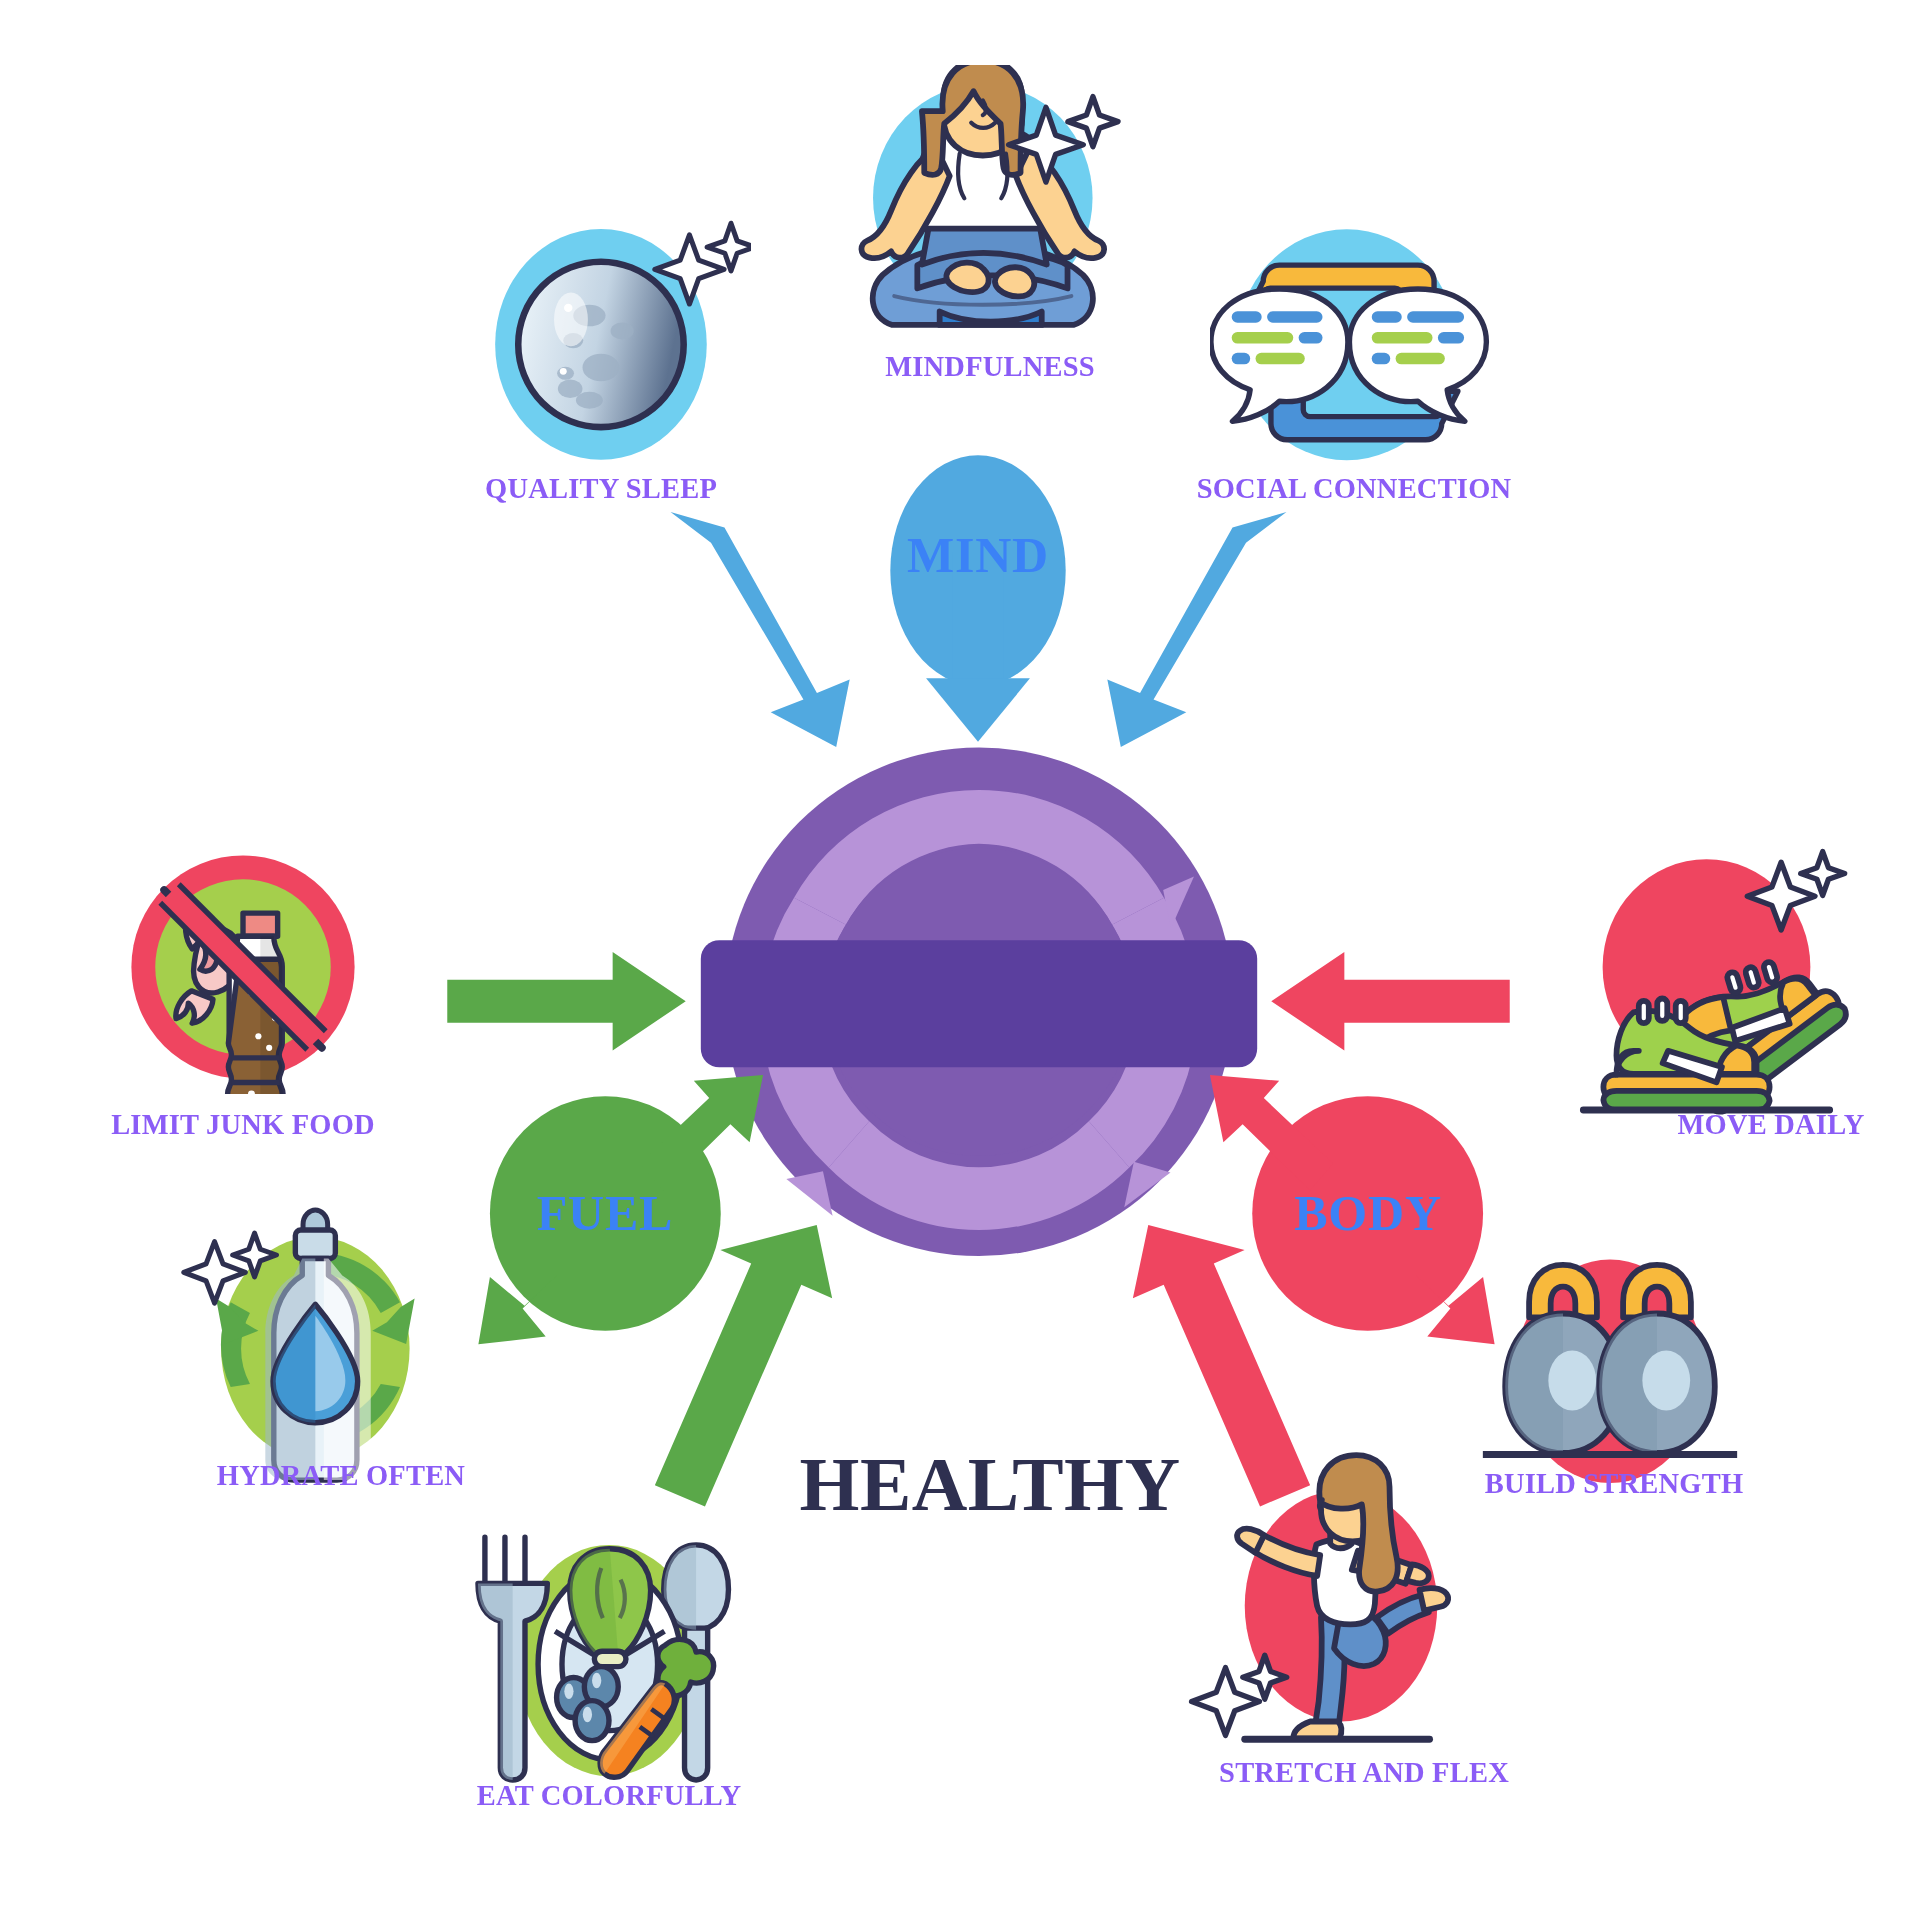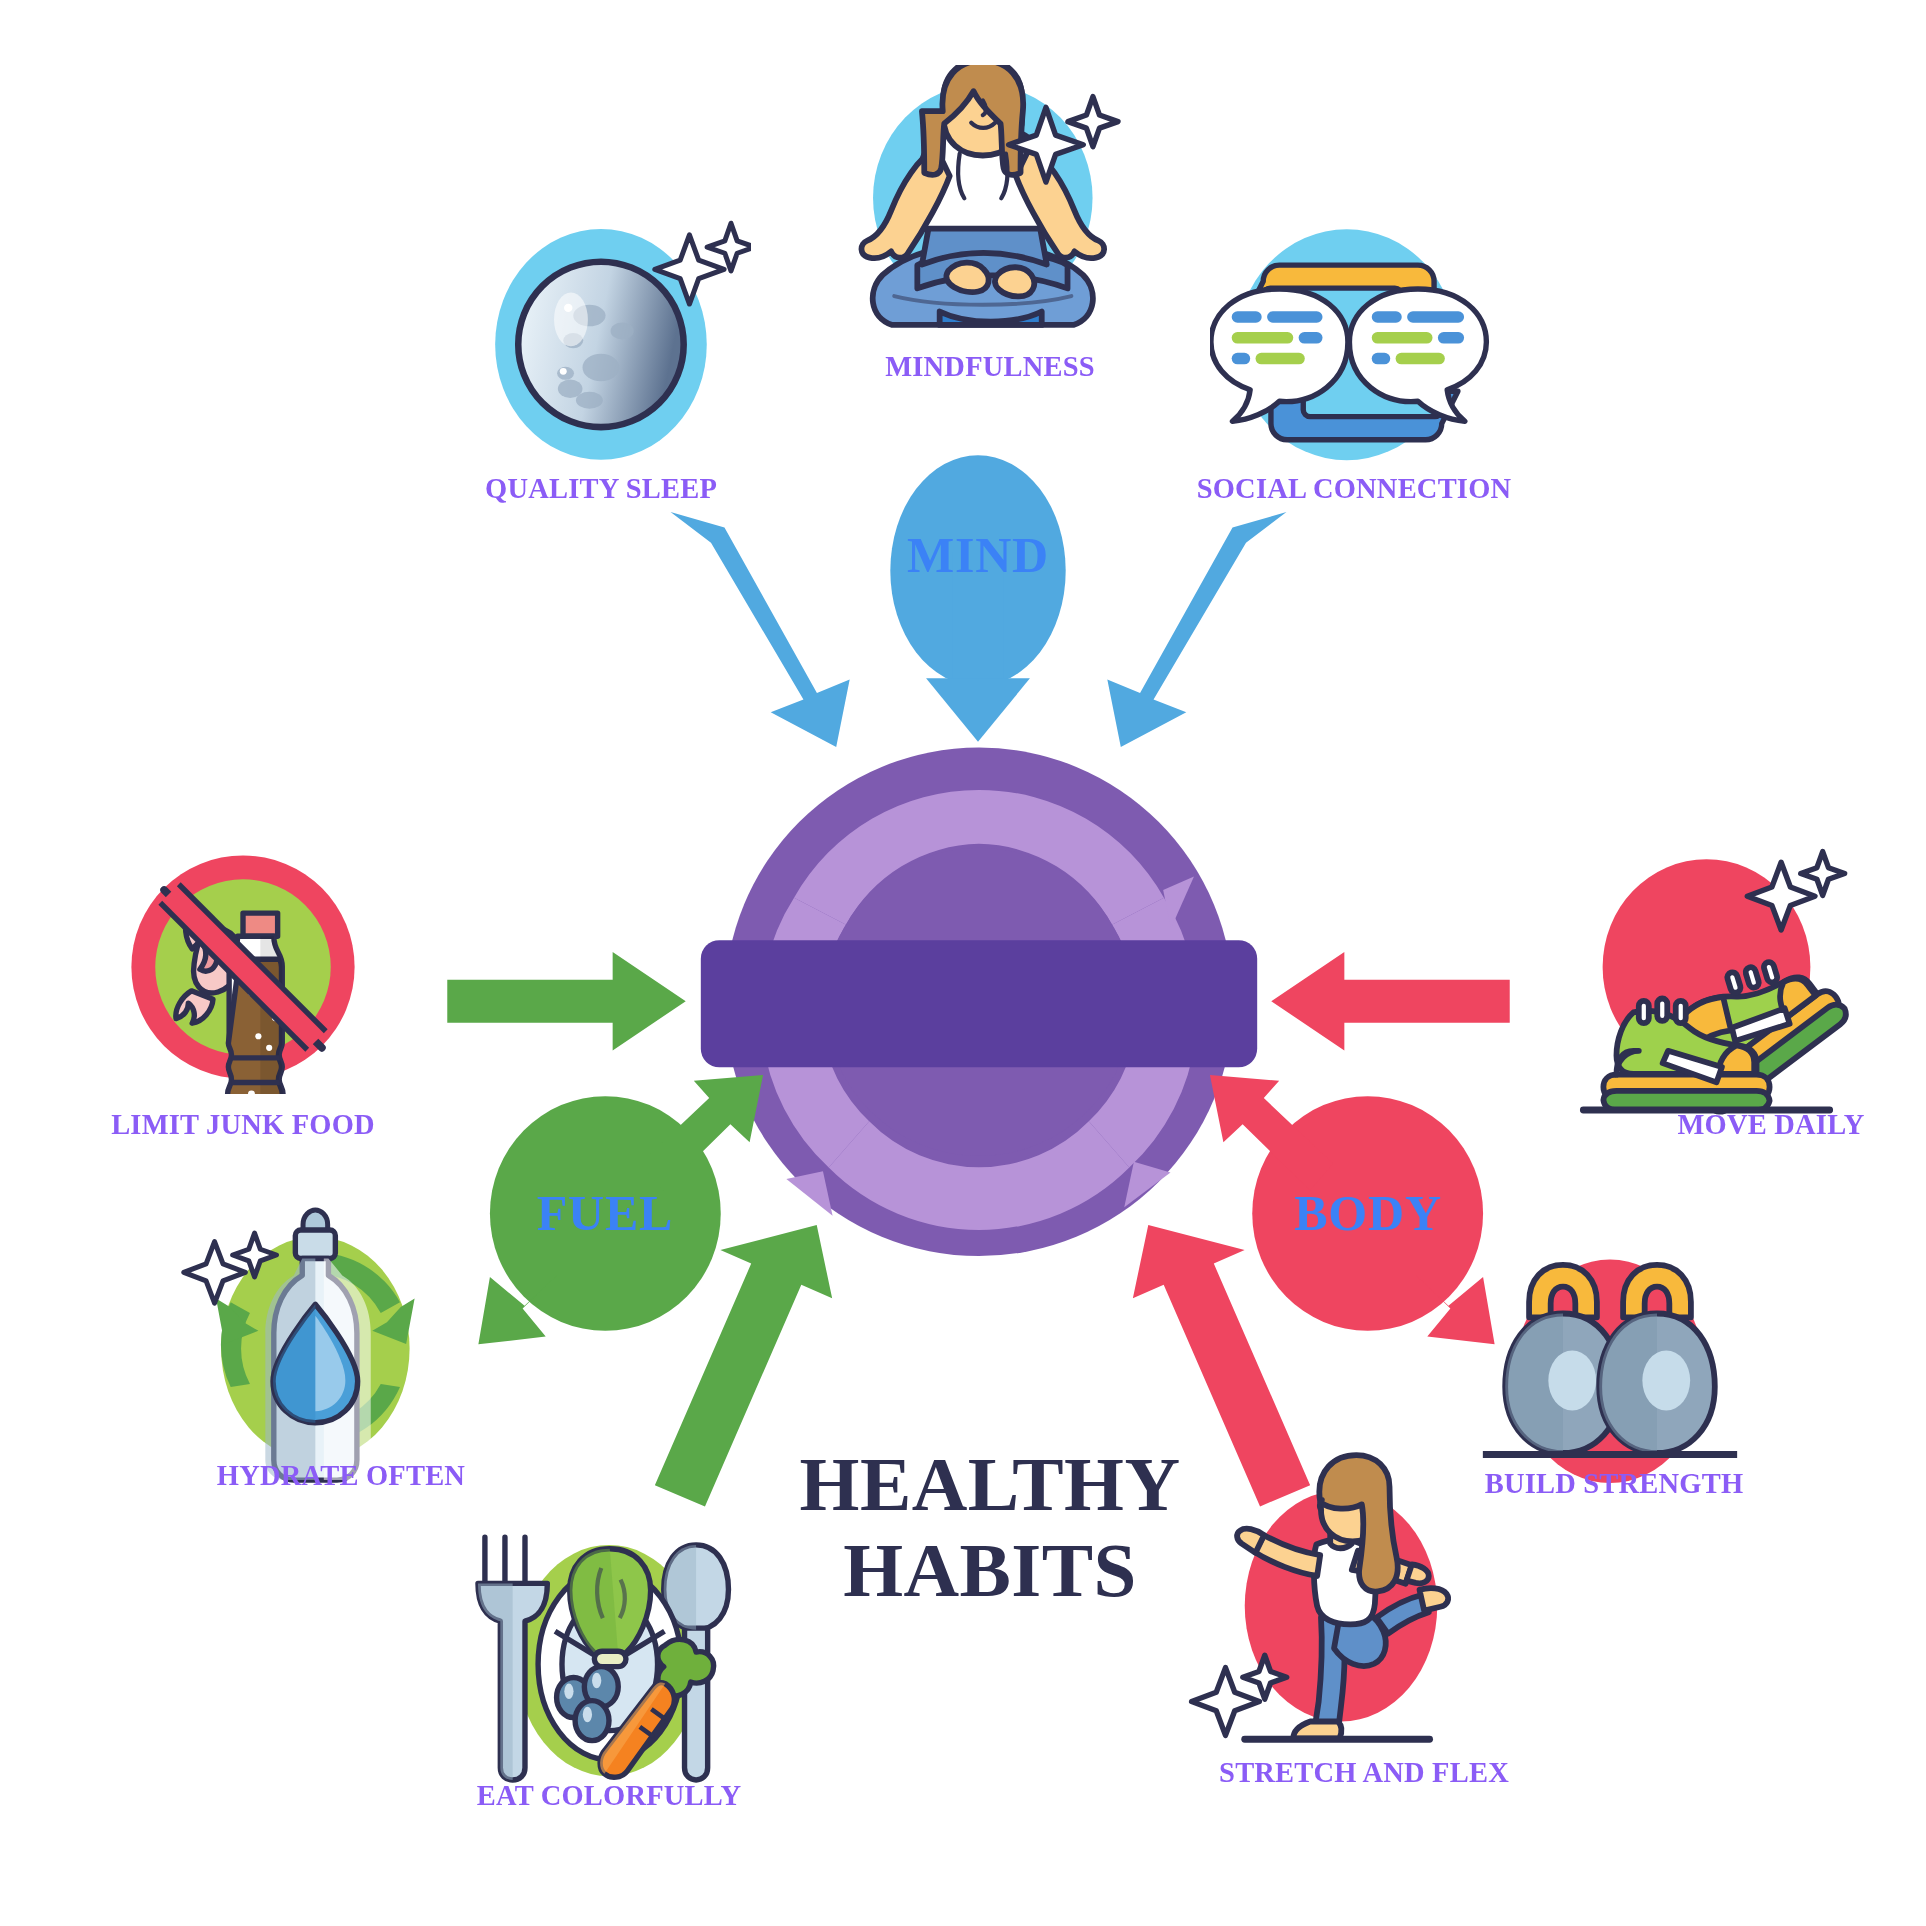--- a/index.html
+++ b/index.html
@@ -443,17 +443,16 @@
     </g>
     <g fill="#ffffff" stroke="#2e3050" stroke-width="14" stroke-linejoin="round">
       <path d="M120 560 L144 624 L208 648 L144 672 L120 736 L96 672 L32 648 L96 624 Z"></path>
       <path d="M222 528 L237 570 L279 585 L237 600 L222 642 L207 600 L165 585 L207 570 Z"></path>
     </g>
   </svg>
   <div class="lbl" style="left:1364px;top:1757px;">STRETCH AND FLEX</div>
 
   <div class="title" style="left:990px;top:1441px;">
     <div>HEALTHY</div>
-    <div>HABITS</div>
   </div>
 
 </div>
 
 
 </body></html>

